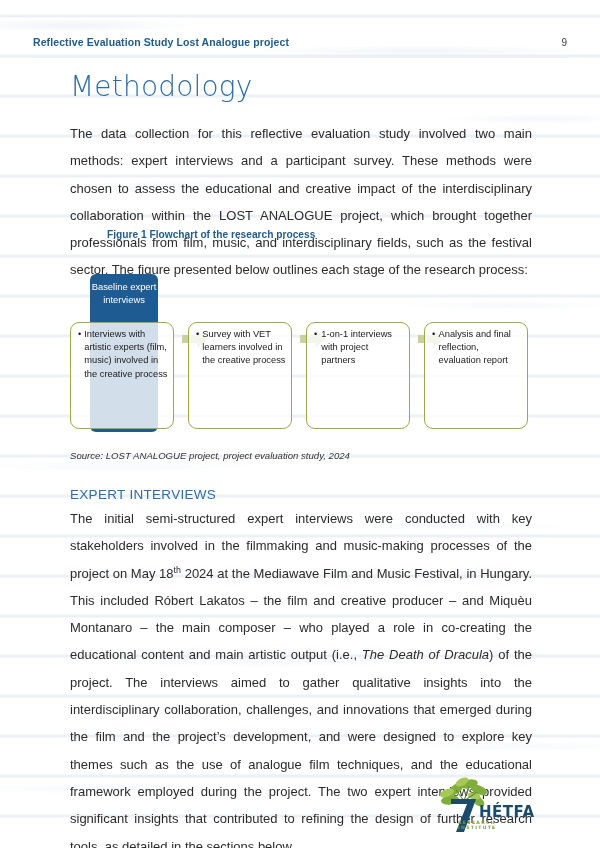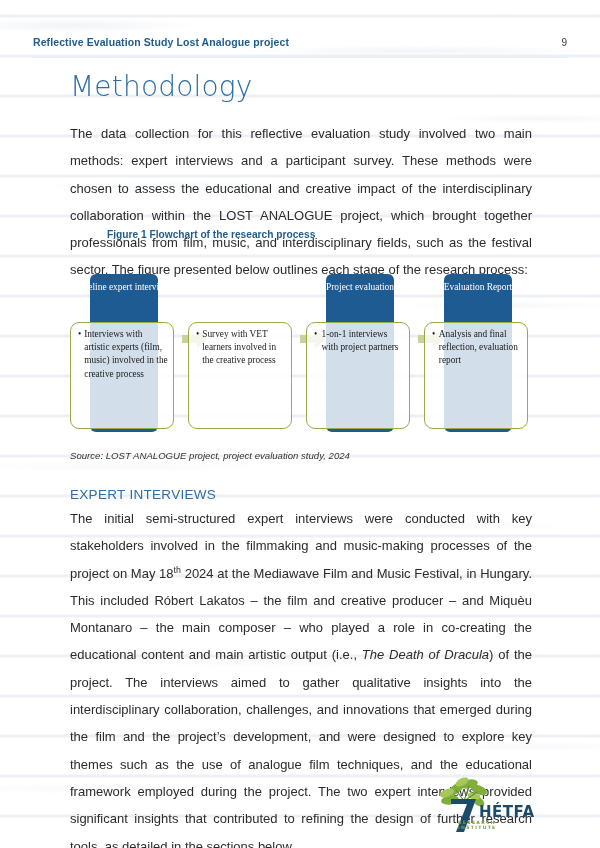--- a/index.html
+++ b/index.html
@@ -146,21 +146,20 @@
     left: 70px;
     top: 262px;
     width: 462px;
     height: 180px;
   }
   .flow-step {
     position: absolute;
     top: 0;
     width: 108px;
     height: 175px;
-    font-family: Liberation Serif, serif;
   }
   .step-head {
     position: absolute;
     left: 20px;
     top: 12px;
     width: 68px;
     height: 158px;
     background: #1F5B93;
     border-radius: 6px;
     box-sizing: border-box;
@@ -287,39 +286,33 @@
             <span>Survey with VET learners involved in the creative process</span>
           </div>
         </div>
       </div>
 
       <svg class="flow-arrow" style="left:230px;" viewBox="0 0 26 18">
         <path d="M0 5 H15 V0 L26 9 L15 18 V13 H0 Z" fill="#C8D29A"></path>
       </svg>
 
       <div class="flow-step" style="left:236px;">
-        <div class="step-head">
-          <div class="step-head-label">Project evaluation</div>
-        </div>
         <div class="step-body">
           <div class="step-body-text bullet-item">
             <span class="bullet-dot">•</span>
             <span>1-on-1 interviews with project partners</span>
           </div>
         </div>
       </div>
 
       <svg class="flow-arrow" style="left:348px;" viewBox="0 0 26 18">
         <path d="M0 5 H15 V0 L26 9 L15 18 V13 H0 Z" fill="#C8D29A"></path>
       </svg>
 
       <div class="flow-step" style="left:354px;">
-        <div class="step-head">
-          <div class="step-head-label">Evaluation Report</div>
-        </div>
         <div class="step-body">
           <div class="step-body-text bullet-item">
             <span class="bullet-dot">•</span>
             <span>Analysis and final reflection, evaluation report</span>
           </div>
         </div>
       </div>
 
     </div>
 

